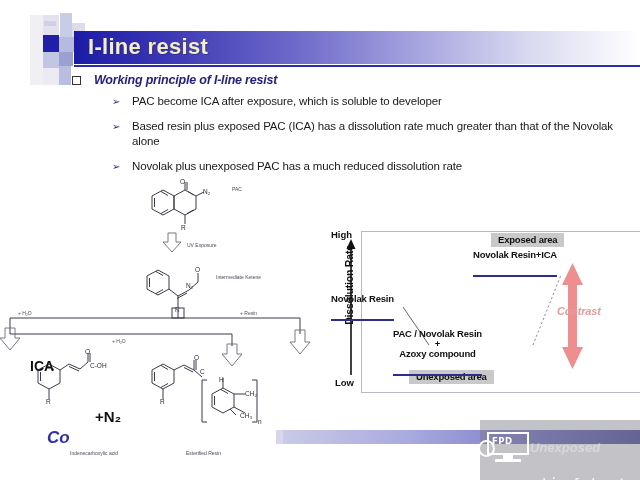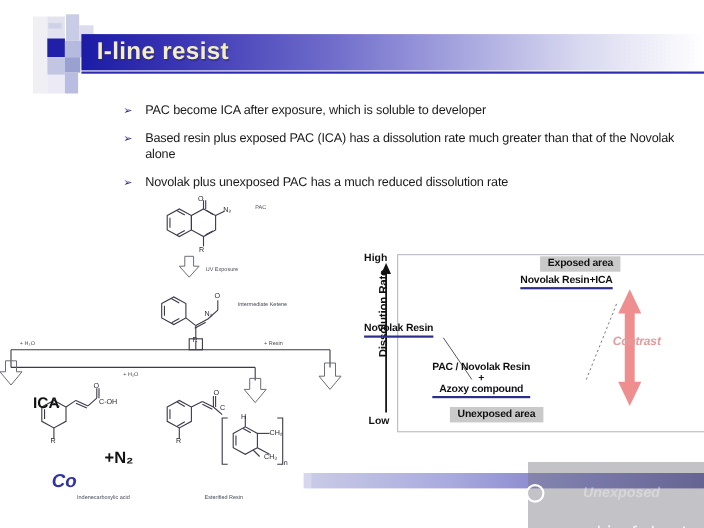--- a/index.html
+++ b/index.html
@@ -84,21 +84,21 @@
   .ax-low{position:absolute;left:10px;top:150px;font-size:9.5px;font-weight:bold;color:#111;}
 
   .tag{
     position:absolute;background:#c9c9c9;color:#111;font-weight:bold;
     font-size:9.5px;padding:1px 7px 2px 7px;white-space:nowrap;letter-spacing:-.2px;
   }
   .tag-exposed{left:166px;top:6px;}
   .tag-unexposed{left:84px;top:143px;}
 
   .lvl{position:absolute;font-size:9.5px;font-weight:bold;color:#111;white-space:nowrap;letter-spacing:-.2px;}
-  .lvl u{text-decoration:none;display:block;border-bottom:2px solid #2d2d8a;padding-bottom:1px;}
+  .lvl u{text-decoration:none;display:block;border-bottom:2px solid #2d2d8a;padding-bottom:15px;}
 
   .lvl-nov{left:6px;top:66px;}
   .lvl-ica{left:148px;top:22px;}
   .lvl-pac{left:68px;top:102px;text-align:center;line-height:10px;}
 
   .contrast-lbl{
     position:absolute;left:232px;top:78px;font-size:11px;font-style:italic;
     color:#e39b9b;font-weight:bold;letter-spacing:-.2px;
   }
 
@@ -145,20 +145,24 @@
     <i class="sq-mid3"></i>
     <i class="sq-low"></i>
     <i class="sq-faint"></i>
     <i class="sq-tick"></i>
   </div>
 
   <div class="title-band"></div>
   <div class="title-text">I-line resist</div>
   <div class="title-rule"></div>
 
+  <div class="sub-row">
+    <span class="sq-bullet"></span>
+    <span class="sub-text">Working principle of I-line resist</span>
+  </div>
 
   <div class="blist">
     <div class="bline">
       <span class="arw">➢</span>
       <span>PAC become ICA after exposure, which is soluble to developer</span>
     </div>
     <div class="bline">
       <span class="arw">➢</span>
       <span>Based resin plus exposed PAC (ICA) has a dissolution rate much greater than that of the Novolak alone</span>
     </div>
@@ -315,16 +319,22 @@
     </div>
 
     <div class="contrast-lbl">Contrast</div>
   </div>
 
   <div class="bar-stub"></div>
   <div class="bottom-bar"></div>
 
   <div class="wm"></div>
   <div class="wm-dot"></div>
+  <div class="wm-mon">
+    <span class="scr"></span>
+    <span class="std"></span>
+    <span class="base"></span>
+    <span class="fpd">FPD</span>
+  </div>
   <div class="wm-ghost">Unexposed</div>
   <div class="wm-en">chinafpd.net</div>
 
 </div>
 
 </body></html>

